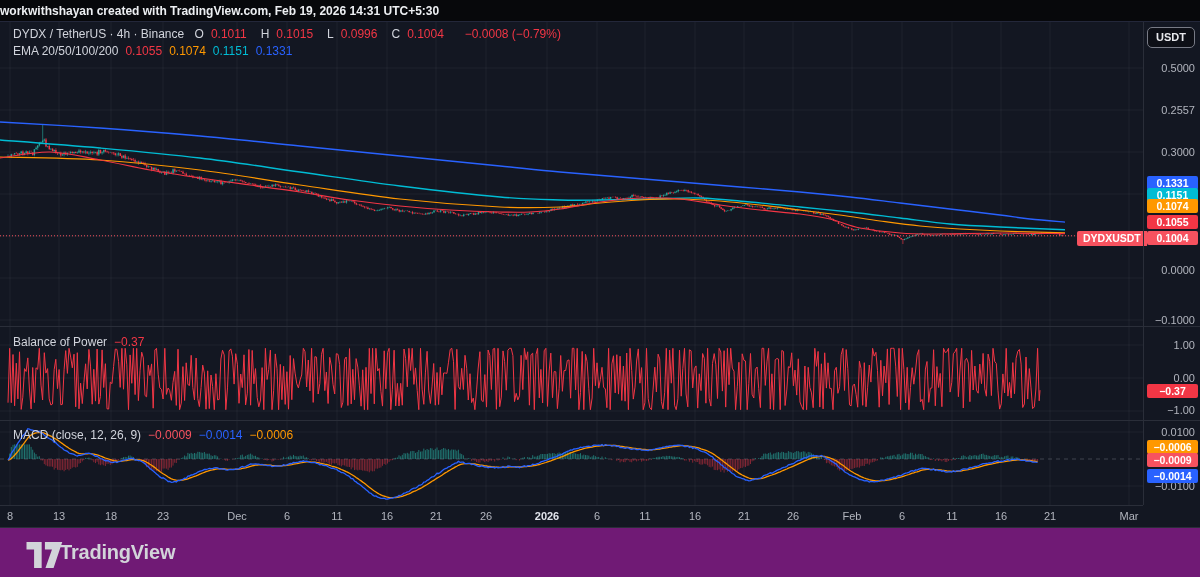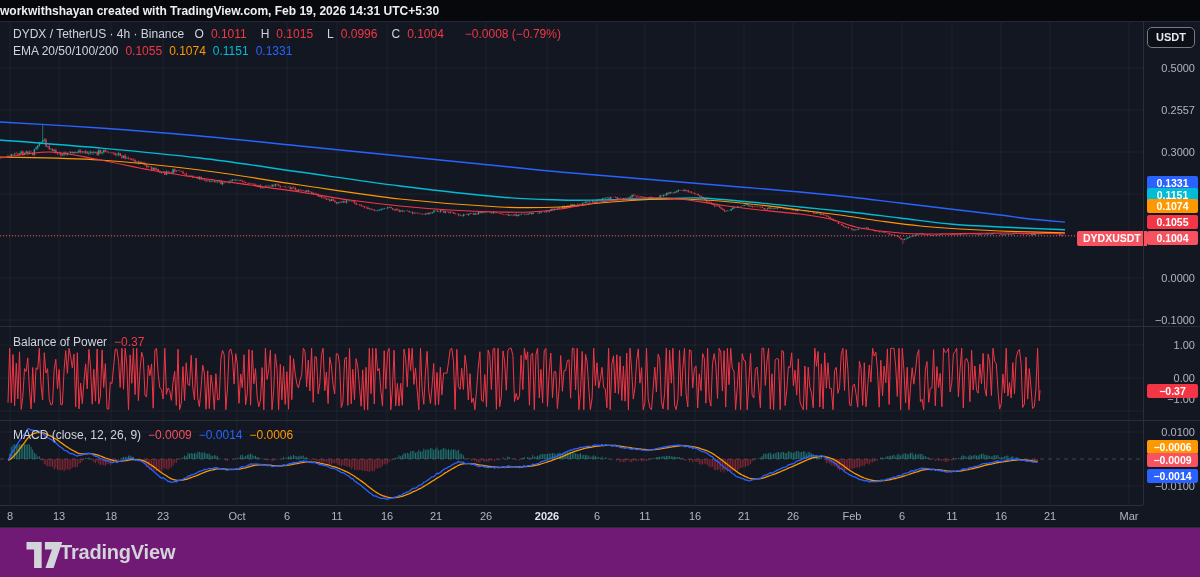--- a/index.html
+++ b/index.html
@@ -113,44 +113,44 @@
   <span>MACD (close, 12, 26, 9)</span><span id="macd-parts"><span style="color: rgb(247, 82, 95);">−0.0009</span><span style="color: rgb(41, 98, 255);">−0.0014</span><span style="color: rgb(255, 152, 0);">−0.0006</span></span>
 </div>
 
 <div class="abs" id="symbol-tag">DYDXUSDT</div>
 
 <div class="abs" id="axis-col">
   <div id="usdt-btn">USDT</div>
 <div class="tick" style="top: 46px;">0.5000</div>
     <div class="tick" style="top: 88px;">0.2557</div>
     <div class="tick" style="top: 130px;">0.3000</div>
-    <div class="tick" style="top: 256px;">0.0000</div>
+    <div class="tick" style="top: 248px;">0.0000</div>
     <div class="tick" style="top: 298px;">−0.1000</div>
     <div class="tick" style="top: 323px;">1.00</div>
     <div class="tick" style="top: 356px;">0.00</div>
-    <div class="tick" style="top: 377px;">−1.00</div>
+    <div class="tick" style="top: 388px;">−1.00</div>
     <div class="tick" style="top: 410px;">0.0100</div>
     <div class="tick" style="top: 464px;">−0.0100</div>
     <div class="chip" style="top: 161px; background: rgb(41, 98, 255);">0.1331</div>
     <div class="chip" style="top: 173px; background: rgb(0, 188, 212);">0.1151</div>
     <div class="chip" style="top: 184px; background: rgb(255, 152, 0);">0.1074</div>
     <div class="chip" style="top: 200px; background: rgb(242, 54, 69);">0.1055</div>
     <div class="chip" style="top: 216px; background: rgb(247, 82, 95);">0.1004</div>
     <div class="chip" style="top: 369px; background: rgb(242, 54, 69);">−0.37</div>
     <div class="chip" style="top: 425px; background: rgb(255, 152, 0);">−0.0006</div>
     <div class="chip" style="top: 438px; background: rgb(247, 82, 95);">−0.0009</div>
     <div class="chip" style="top: 454px; background: rgb(41, 98, 255);">−0.0014</div>
   </div>
 
 <div class="abs" id="time-axis">
     <div class="tlabel" style="left: 10px;">8</div>
     <div class="tlabel" style="left: 59px;">13</div>
     <div class="tlabel" style="left: 111px;">18</div>
     <div class="tlabel" style="left: 163px;">23</div>
-    <div class="tlabel" style="left: 237px;">Oct</div>
+    <div class="tlabel" style="left: 237px;">Dec</div>
     <div class="tlabel" style="left: 287px;">6</div>
     <div class="tlabel" style="left: 337px;">11</div>
     <div class="tlabel" style="left: 387px;">16</div>
     <div class="tlabel" style="left: 436px;">21</div>
     <div class="tlabel" style="left: 486px;">26</div>
     <div class="tlabel bold" style="left: 547px;">2026</div>
     <div class="tlabel" style="left: 597px;">6</div>
     <div class="tlabel" style="left: 645px;">11</div>
     <div class="tlabel" style="left: 695px;">16</div>
     <div class="tlabel" style="left: 744px;">21</div>

